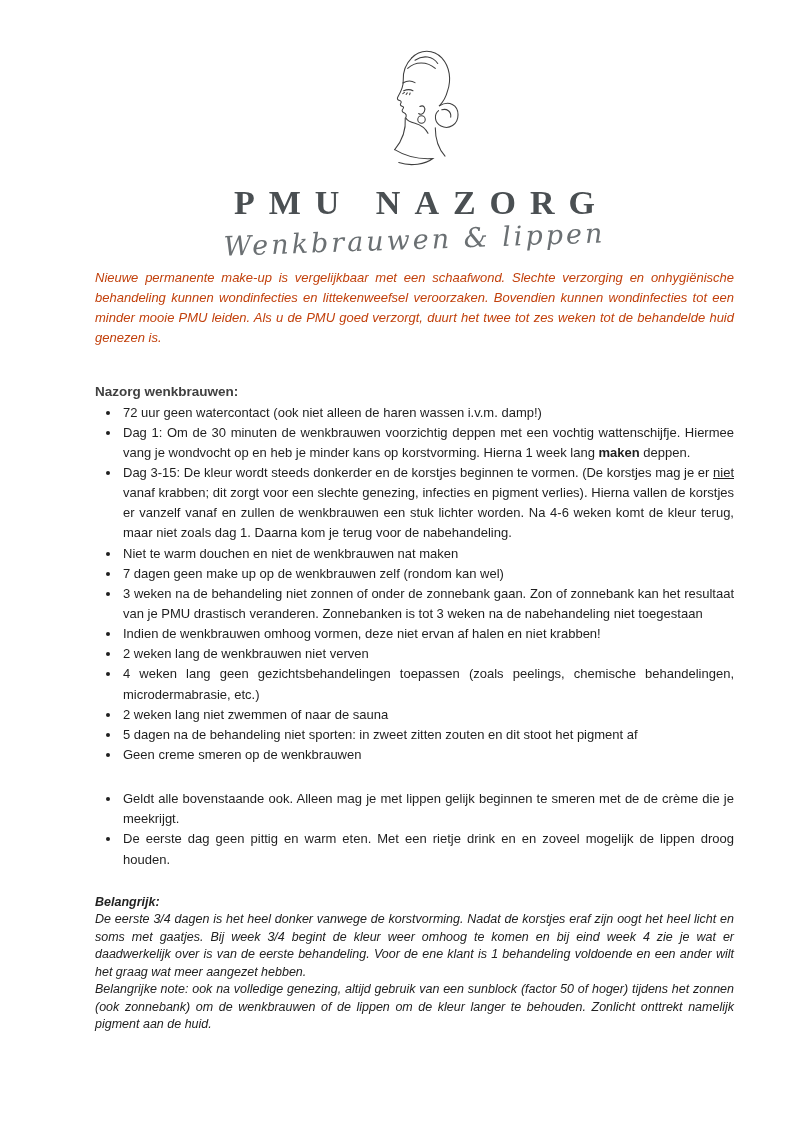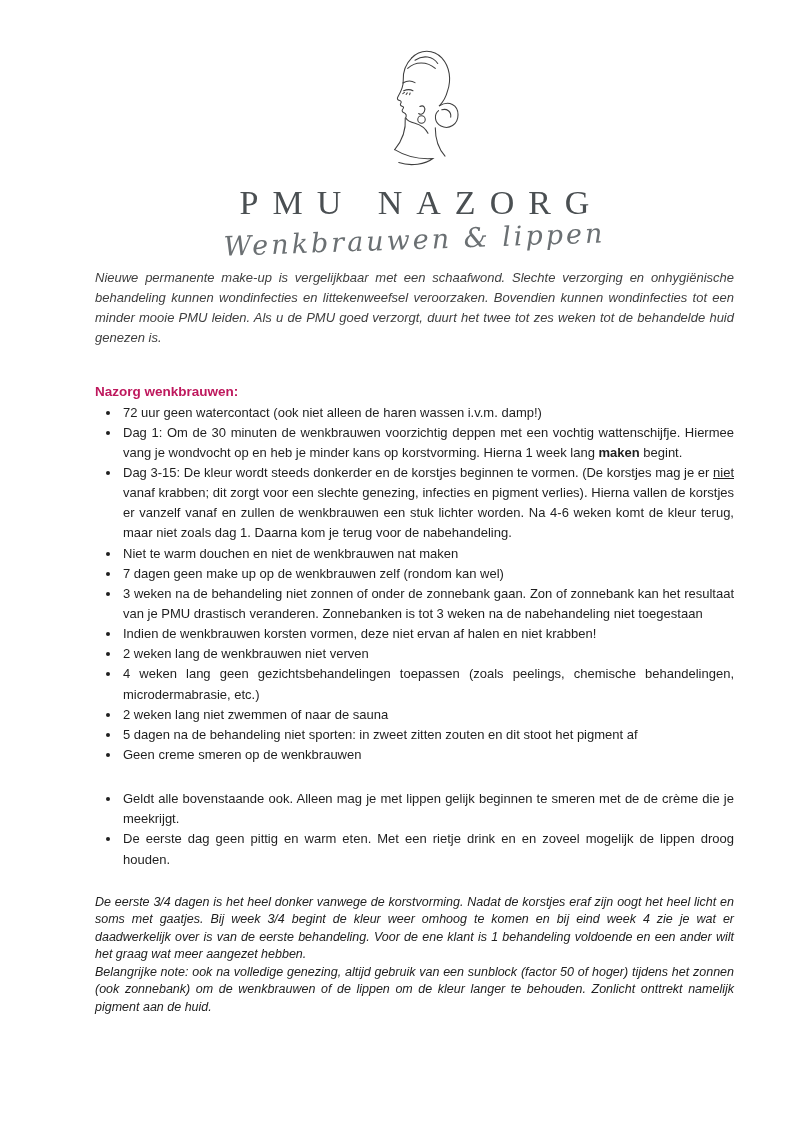--- a/index.html
+++ b/index.html
@@ -17,49 +17,49 @@
     flex-direction: column;
     padding: 40px 66px 26px 95px;
   }
   
   .header { text-align: center; }
   .logo-wrap { display: flex; justify-content: center; margin-bottom: 6px; }
   .logo-wrap svg { width: 118px; height: 138px; }
   .brand-title {
     font-family: "Liberation Serif", serif;
     font-size: 34px;
-    font-weight: 400;
+    font-weight: 700;
     letter-spacing: 14px;
     color: #4a4f52;
     margin: 2px 0 0 14px; 
   }
   .brand-script {
     font-family: "DejaVu Serif", serif;
     font-style: italic;
     font-size: 27px;
     letter-spacing: 3px;
     color: #6b7073;
     transform: rotate(-2deg);
     margin: 2px 0 0 0;
     font-weight: 300;
   }
   
   .intro {
     font-style: italic;
     font-size: 13px;
     line-height: 1.55;
     text-align: justify;
-    color: #404040;
+    color: #c2410c;
   }
   .section { margin-top: 22px; }
   .section-heading {
     font-size: 13.5px;
     font-weight: 700;
     margin: 0 0 4px 0;
-    color: #be185d;
+    color: #404040;
   }
   ul.bullets {
     margin: 2px 0 0 0;
     padding-left: 26px;
     list-style: disc;
   }
   ul.bullets li {
     font-size: 13px;
     line-height: 1.55;
     text-align: justify;
@@ -126,42 +126,43 @@
     <div class="brand-title">PMU NAZORG</div>
     <div class="brand-script">Wenkbrauwen &amp; lippen</div>
   </div>
 
   <p class="intro">Nieuwe permanente make-up is vergelijkbaar met een schaafwond. Slechte verzorging en onhygiënische behandeling kunnen wondinfecties en littekenweefsel veroorzaken. Bovendien kunnen wondinfecties tot een minder mooie PMU leiden. Als u de PMU goed verzorgt, duurt het twee tot zes weken tot de behandelde huid genezen is.</p>
 
   <div class="section">
     <p class="section-heading">Nazorg wenkbrauwen:</p>
     <ul class="bullets">
         <li><span>72 uur geen watercontact (ook niet alleen de haren wassen i.v.m. damp!)</span></li>
-        <li><span>Dag 1: Om de 30 minuten de wenkbrauwen voorzichtig deppen met een vochtig wattenschijfje. Hiermee vang je wondvocht op en heb je minder kans op korstvorming. Hierna 1 week lang </span><span class="b">maken</span><span> begint.</span></li>
+        <li><span>Dag 1: Om de 30 minuten de wenkbrauwen voorzichtig deppen met een vochtig wattenschijfje. Hiermee vang je wondvocht op en heb je minder kans op korstvorming. Hierna 1 week lang </span><span class="b">maken</span><span> deppen.</span></li>
         <li><span>Dag 3-15: De kleur wordt steeds donkerder en de korstjes beginnen te vormen. (De korstjes mag je er </span><span class="u">niet</span><span> vanaf krabben; dit zorgt voor een slechte genezing, infecties en pigment verlies). Hierna vallen de korstjes er vanzelf vanaf en zullen de wenkbrauwen een stuk lichter worden. Na 4-6 weken komt de kleur terug, maar niet zoals dag 1. Daarna kom je terug voor de nabehandeling.</span></li>
         <li><span>Niet te warm douchen en niet de wenkbrauwen nat maken</span></li>
         <li><span>7 dagen geen make up op de wenkbrauwen zelf (rondom kan wel)</span></li>
         <li><span>3 weken na de behandeling niet zonnen of onder de zonnebank gaan. Zon of zonnebank kan het resultaat van je PMU drastisch veranderen. Zonnebanken is tot 3 weken na de nabehandeling niet toegestaan</span></li>
-        <li><span>Indien de wenkbrauwen korsten vormen, deze niet ervan af halen en niet krabben!</span></li>
+        <li><span>Indien de wenkbrauwen omhoog vormen, deze niet ervan af halen en niet krabben!</span></li>
         <li><span>2 weken lang de wenkbrauwen niet verven</span></li>
         <li><span>4 weken lang geen gezichtsbehandelingen toepassen (zoals peelings, chemische behandelingen, microdermabrasie, etc.)</span></li>
         <li><span>2 weken lang niet zwemmen of naar de sauna</span></li>
         <li><span>5 dagen na de behandeling niet sporten: in zweet zitten zouten en dit stoot het pigment af</span></li>
         <li><span>Geen creme smeren op de wenkbrauwen</span></li>
       </ul>
   </div>
 
   <div class="section">
     <ul class="bullets">
         <li><span>Geldt alle bovenstaande ook. Alleen mag je met lippen gelijk beginnen te smeren met de de crème die je meekrijgt.</span></li>
         <li><span>De eerste dag geen pittig en warm eten. Met een rietje drink en en zoveel mogelijk de lippen droog houden.</span></li>
       </ul>
   </div>
 
   <div class="important">
+    <p class="important-heading">Belangrijk:</p>
     <p>De eerste 3/4 dagen is het heel donker vanwege de korstvorming. Nadat de korstjes eraf zijn oogt het heel licht en soms met gaatjes. Bij week 3/4 begint de kleur weer omhoog te komen en bij eind week 4 zie je wat er daadwerkelijk over is van de eerste behandeling. Voor de ene klant is 1 behandeling voldoende en een ander wilt het graag wat meer aangezet hebben.</p>
     <p>Belangrijke note: ook na volledige genezing, altijd gebruik van een sunblock (factor 50 of hoger) tijdens het zonnen (ook zonnebank) om de wenkbrauwen of de lippen om de kleur langer te behouden. Zonlicht onttrekt namelijk pigment aan de huid.</p>
   </div>
 
   <div class="footer">
     
     
   </div>
 
 </div>

